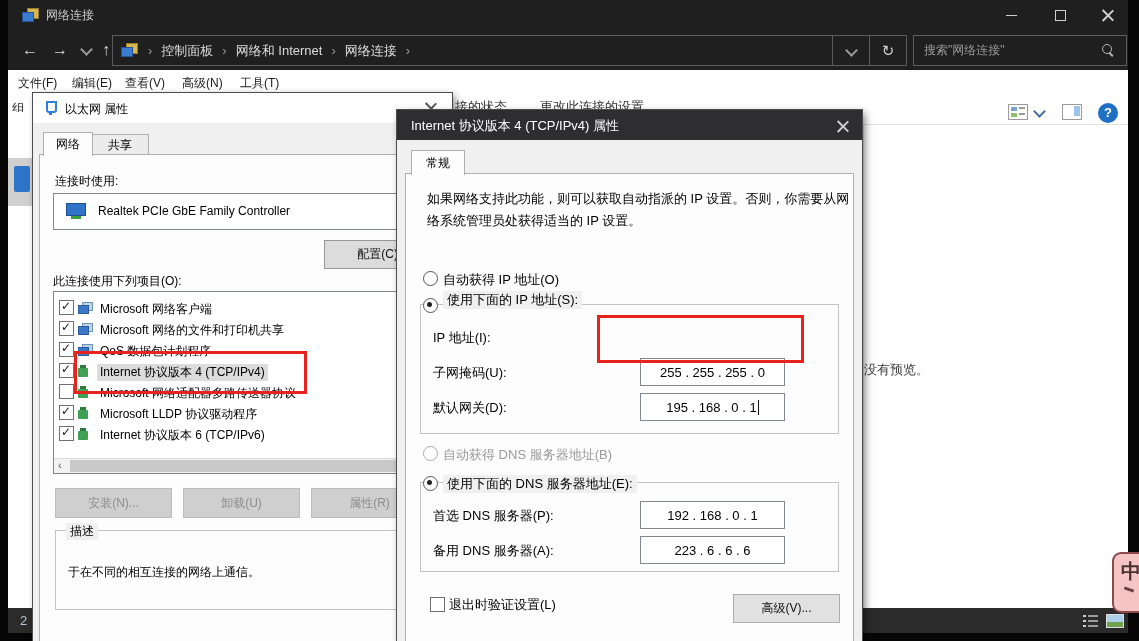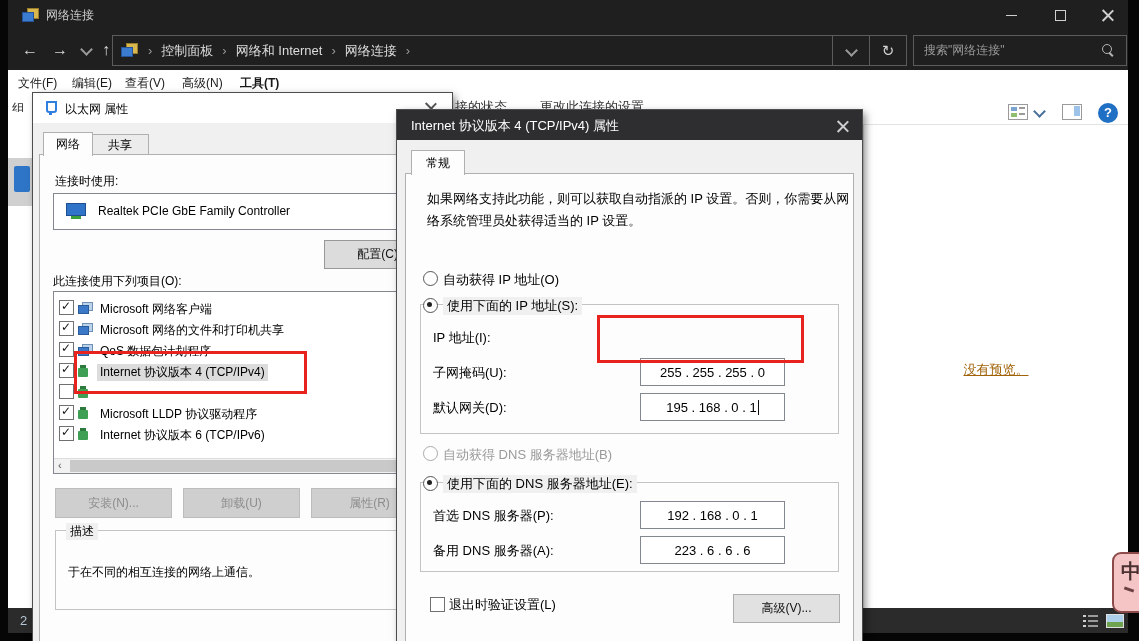--- a/index.html
+++ b/index.html
@@ -32,21 +32,21 @@
   #searchbox{left:905px;top:5px;width:212px;height:29px;border:1px solid #5c5c5c;background:#1f1f1f;}
   .search-ph{color:#9a9a9a;font-size:12px;line-height:29px;padding-left:10px;}
   .magnifier{position:absolute;width:8px;height:8px;border:1.5px solid #b5b5b5;border-radius:50%;}
   .magnifier::after{content:"";position:absolute;left:7px;top:7px;width:5px;height:1.5px;background:#b5b5b5;transform:rotate(45deg);transform-origin:0 0;}
   .top-artifact{background:#8a8a8a;}
   #menubar{left:0;top:70px;width:1120px;height:26px;background:#ffffff;}
   .menu-item{color:#1a1a1a;font-size:12px;line-height:26px;}
   #content{left:0;top:96px;width:1120px;height:512px;background:#ffffff;overflow:hidden;}
   .frag{color:#333;font-size:13px;height:12px;overflow:hidden;white-space:nowrap;}
   .hline{background:#e3e3e3;}
-  .no-preview{color:#a16207;font-size:13px;text-align:center;text-decoration:underline;}
+  .no-preview{color:#404040;font-size:13px;}
   
   .viewopt-icon{width:18px;height:14px;border:1px solid #9a9a9a;background:
      linear-gradient(#7aa3d0,#7aa3d0) 2px 2px/6px 4px no-repeat,
      linear-gradient(#8fbf6f,#8fbf6f) 2px 8px/6px 4px no-repeat,
      repeating-linear-gradient(180deg,#9a9a9a 0 2px,transparent 2px 6px) 10px 2px/6px 10px no-repeat;}
   .previewpane-icon{width:18px;height:14px;border:1px solid #9a9a9a;}
   .previewpane-icon::after{content:"";position:absolute;right:1px;top:1px;width:6px;height:10px;background:#9ec3e8;}
   .help-icon{width:20px;height:20px;border-radius:50%;background:#1f6fc4;color:#fff;font-size:13px;font-weight:bold;text-align:center;line-height:20px;}
   
   .sel-ghost{background:#d0d0d0;}
@@ -161,21 +161,21 @@
         <div class="search-ph">搜索"网络连接"</div>
         <span class="magnifier" style="right:14px;top:8px;"></span>
       </div>
     </div>
 
     <div class="abs" id="menubar">
       <span class="abs menu-item" style="left:10px;">文件(F)</span>
       <span class="abs menu-item" style="left:64px;">编辑(E)</span>
       <span class="abs menu-item" style="left:117px;">查看(V)</span>
       <span class="abs menu-item" style="left:174px;">高级(N)</span>
-      <span class="abs menu-item" style="left:232px;font-weight:bold;">工具(T)</span>
+      <span class="abs menu-item" style="left:232px;">工具(T)</span>
     </div>
 
     <div class="abs" id="content">
 
       <div class="abs frag" style="left:447px;top:2px;">接的状态</div>
       <div class="abs frag" style="left:532px;top:2px;">更改此连接的设置</div>
 
       <span class="abs viewopt-icon" style="left:1000px;top:8px;"></span>
       <span class="abs chev-down" style="left:1027px;top:11px;border-color:#4a6f9a;"></span>
       <span class="abs previewpane-icon" style="left:1054px;top:8px;"></span>
@@ -239,20 +239,21 @@
         <span class="ltext">QoS 数据包计划程序</span>
       </div>
       <div class="lrow" style="top:69px;">
         <span class="abs cbx checked" style="left:5px;top:2px;"></span>
         <span class="licon proto"></span>
         <span class="ltext sel">Internet 协议版本 4 (TCP/IPv4)</span>
       </div>
       <div class="lrow" style="top:90px;">
         <span class="abs cbx" style="left:5px;top:2px;"></span>
         <span class="licon proto"></span>
+        <span class="ltext">Microsoft 网络适配器多路传送器协议</span>
       </div>
       <div class="lrow" style="top:111px;">
         <span class="abs cbx checked" style="left:5px;top:2px;"></span>
         <span class="licon proto"></span>
         <span class="ltext">Microsoft LLDP 协议驱动程序</span>
       </div>
       <div class="lrow" style="top:132px;">
         <span class="abs cbx checked" style="left:5px;top:2px;"></span>
         <span class="licon proto"></span>
         <span class="ltext">Internet 协议版本 6 (TCP/IPv6)</span>
@@ -285,21 +286,21 @@
     <div class="abs tabpage" style="left:8px;top:63px;width:447px;height:468px;border-bottom:none;"></div>
 
     <span class="abs lbl13" style="left:30px;top:80px;">如果网络支持此功能，则可以获取自动指派的 IP 设置。否则，你需要从网</span>
     <span class="abs lbl13" style="left:30px;top:102px;">络系统管理员处获得适当的 IP 设置。</span>
 
     <span class="abs radio" style="left:26px;top:161px;"></span>
     <span class="abs lbl13" style="left:46px;top:161px;">自动获得 IP 地址(O)</span>
 
     <div class="abs groupbox" style="left:23px;top:194px;width:417px;height:128px;"></div>
     <span class="abs radio sel" style="left:26px;top:188px;background:#fff;"></span>
-    <span class="abs lbl13" style="left:46px;top:187px;background:#f0f0f0;padding:0 4px;">使用下面的 IP 地址(S):</span>
+    <span class="abs lbl13" style="left:46px;top:181px;background:#f0f0f0;padding:0 4px;">使用下面的 IP 地址(S):</span>
 
     <span class="abs lbl13" style="left:36px;top:219px;">IP 地址(I):</span>
 
     <span class="abs lbl13" style="left:36px;top:254px;">子网掩码(U):</span>
     <div class="abs fieldbox" style="left:243px;top:248px;width:143px;height:26px;">
       <div class="ipval">255 . 255 . 255 .  0</div>
     </div>
 
     <span class="abs lbl13" style="left:36px;top:289px;">默认网关(D):</span>
     <div class="abs fieldbox" style="left:243px;top:283px;width:143px;height:26px;">

